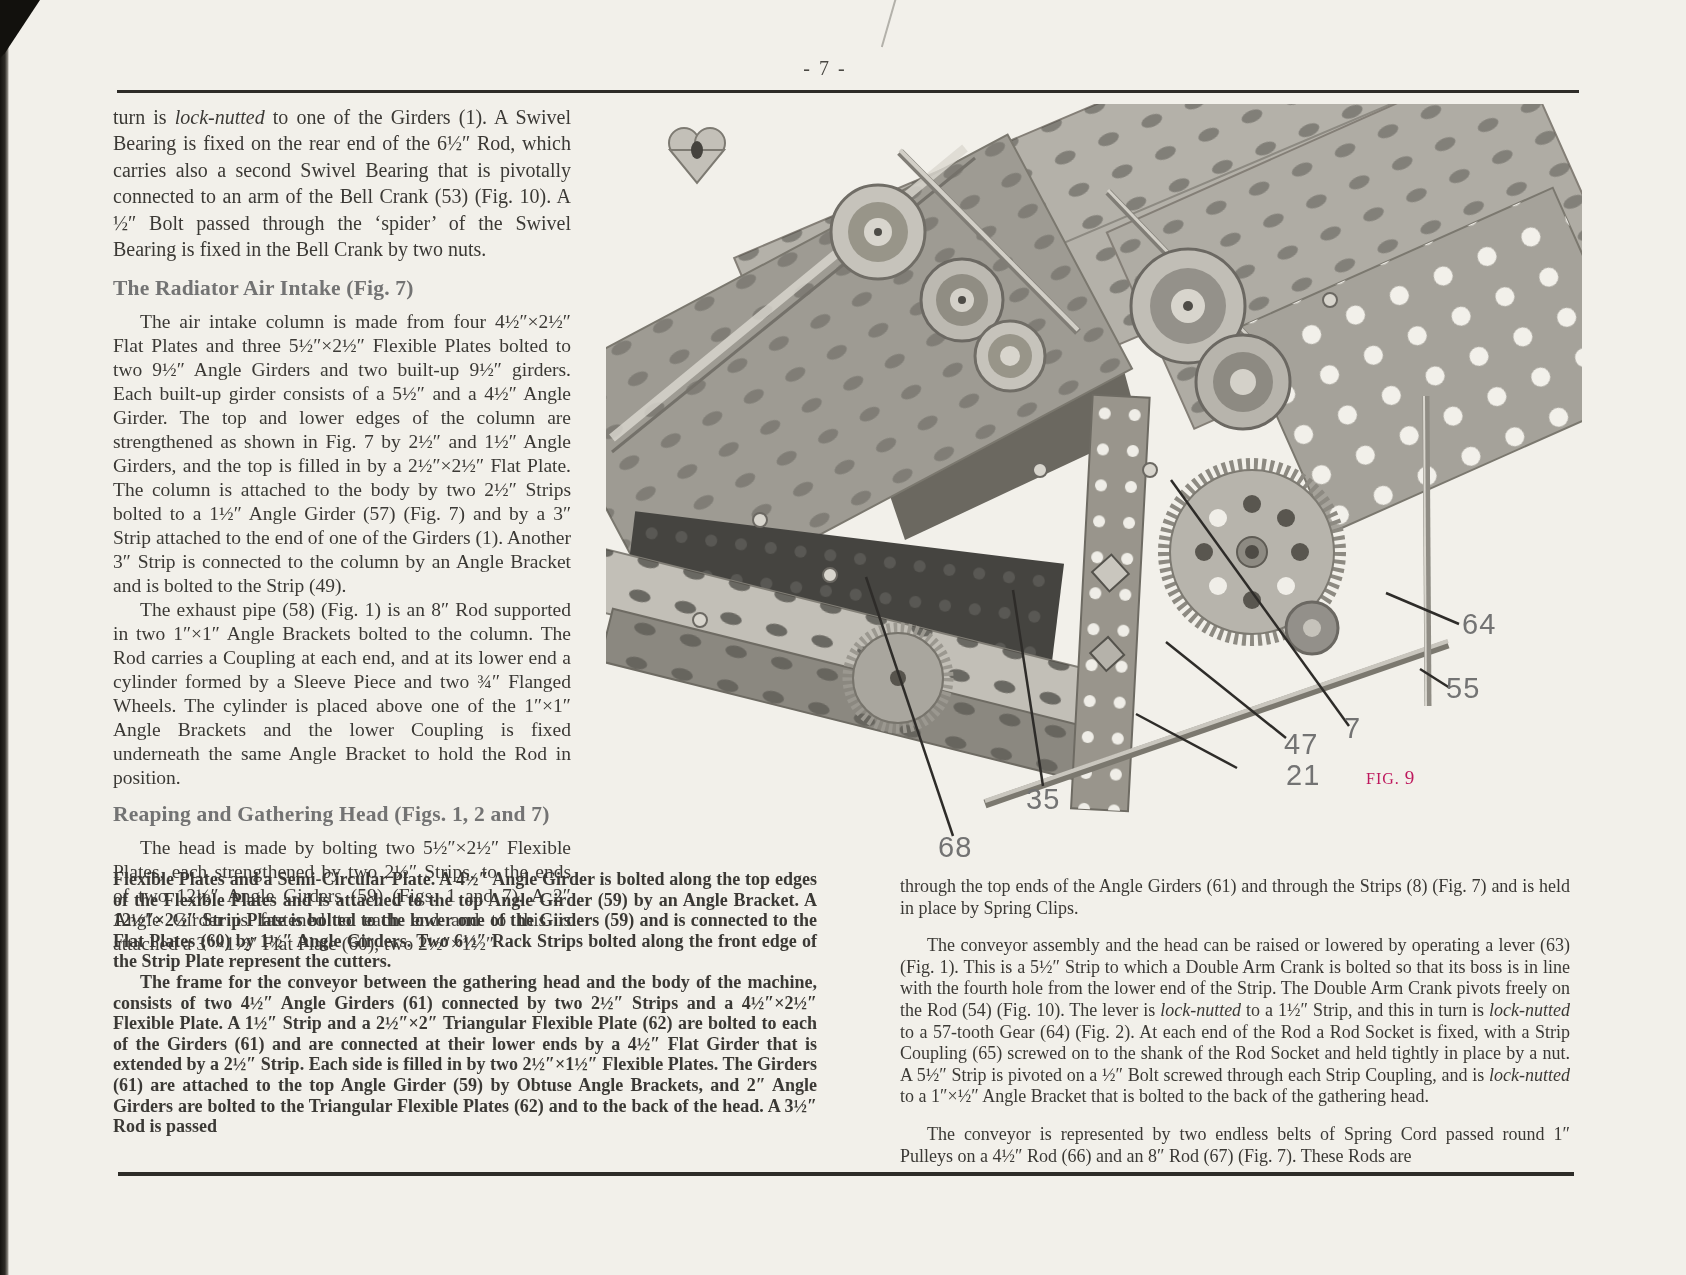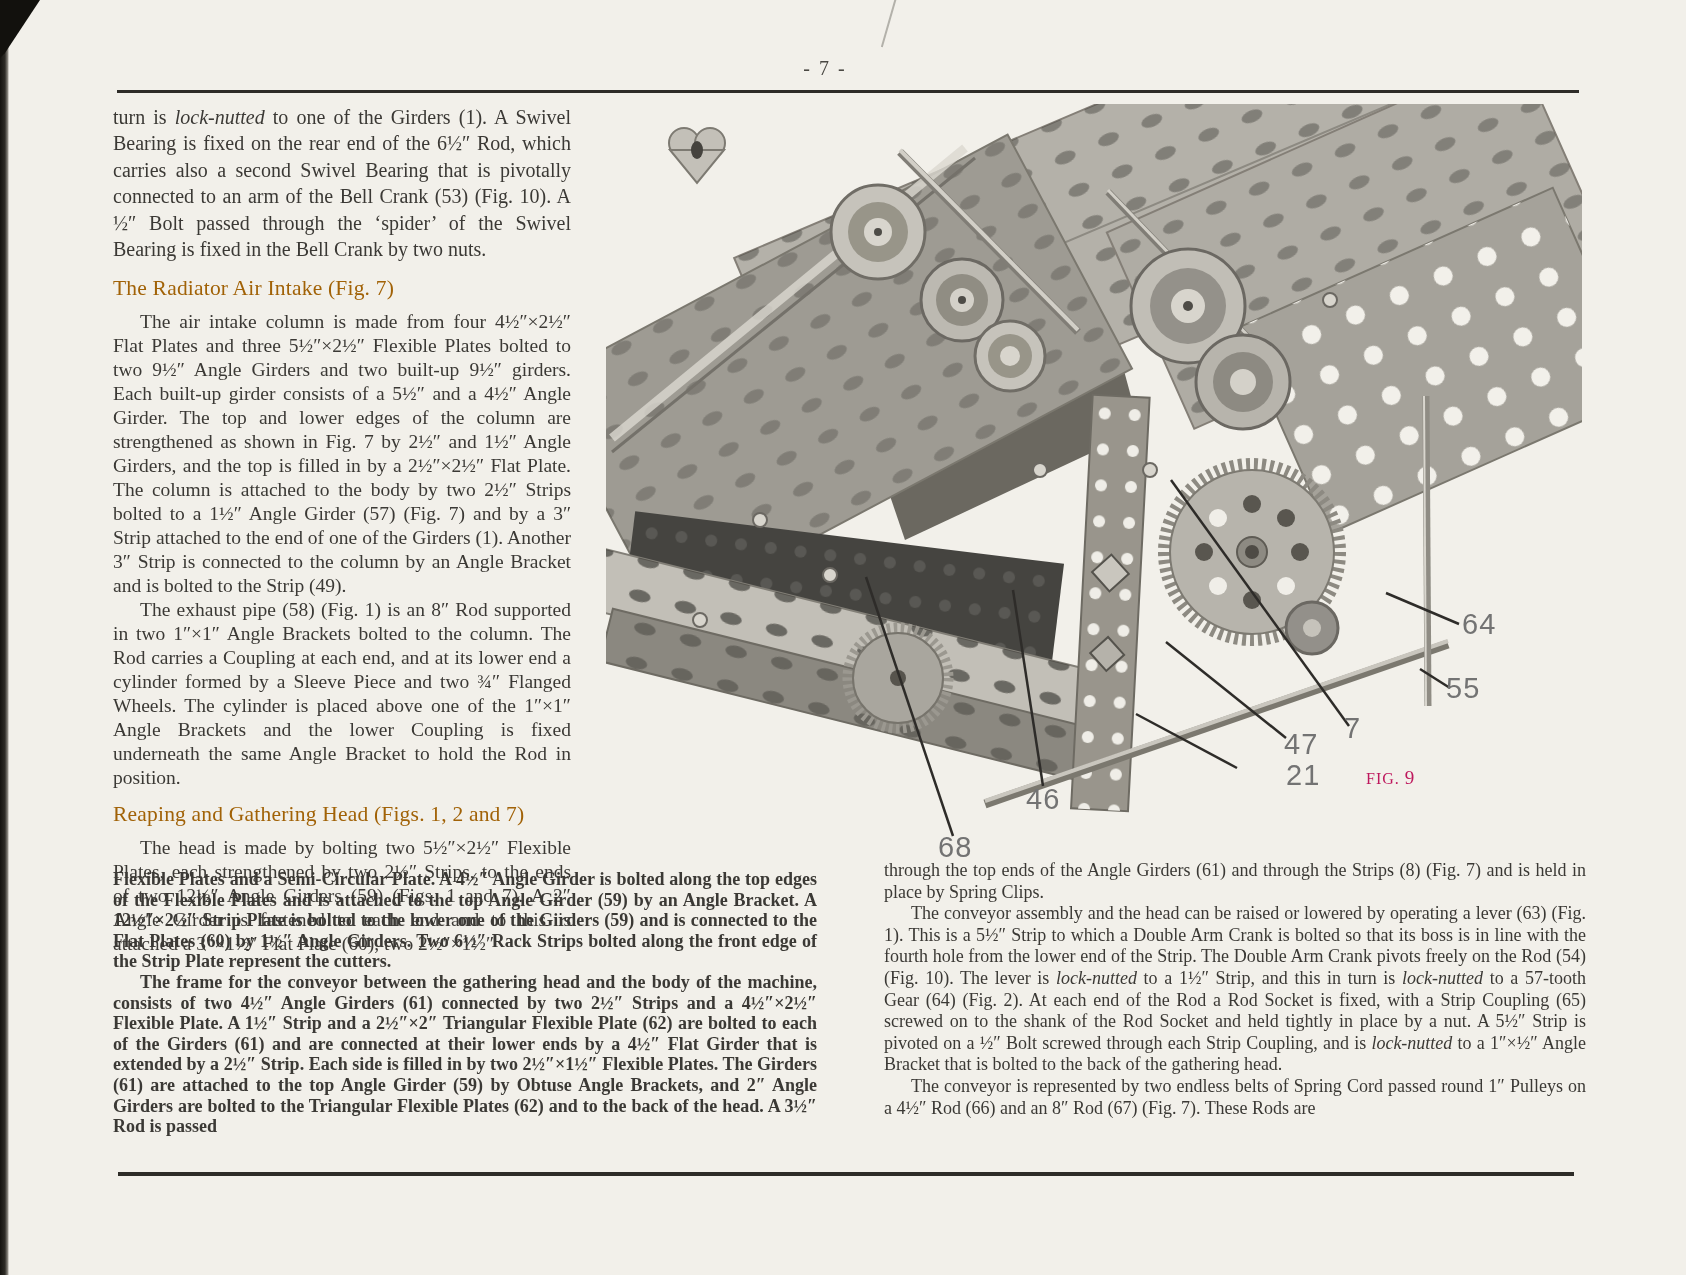--- a/index.html
+++ b/index.html
@@ -34,36 +34,36 @@
   .rule-bottom{left:118px;top:1172px;width:1456px;height:4px;}
 
   .col-narrow{
     position:absolute;left:113px;top:104px;width:458px;
     text-align:justify;
   }
   .col-narrow p{margin:0;font-size:19.5px;line-height:24px;}
   .col-narrow p.lead{font-size:20px;line-height:26.4px;margin-bottom:12px;}
   .col-narrow h2{
     margin:10px 0 8px 0;font-size:21.5px;line-height:28px;
-    color:#a16207;font-weight:normal;letter-spacing:.2px;text-align:left;
+    color:#737373;font-weight:bold;letter-spacing:.2px;text-align:left;
   }
   .indent{text-indent:27px;}
 
   .block-wide{
     position:absolute;left:113px;top:869px;width:704px;
     text-align:justify;
     font-weight:bold;
   }
   .block-wide p{margin:0;font-size:18px;line-height:20.6px;}
 
   .col-right{
     position:absolute;left:884px;top:860px;width:702px;
     text-align:justify;
   }
-  .col-right p{margin:0;font-size:18px;line-height:21.6px;}
+  .col-right p{margin:16px;font-size:18px;line-height:21.6px;}
 
   .fig-caption{
     position:absolute;left:1366px;top:767px;width:226px;color:#3a3833;
   }
   .fig-caption .fig-label{font-size:16px;letter-spacing:1px;color:#be185d;}
   .fig-caption .fig-label .fig-no{font-size:19px;letter-spacing:0;}
   .fig-caption .fig-text{
     font-style:italic;font-size:17px;line-height:21px;text-align:justify;margin-top:2px;
   }
 
@@ -240,21 +240,21 @@
       <line x1="1013" y1="590" x2="1043" y2="786"></line>
       <line x1="1136" y1="714" x2="1237" y2="768"></line>
       <line x1="1166" y1="642" x2="1286" y2="738"></line>
       <line x1="1171" y1="480" x2="1349" y2="726"></line>
       <line x1="1386" y1="593" x2="1459" y2="624"></line>
       <line x1="1420" y1="669" x2="1450" y2="688"></line>
     </g>
   </svg>
 
   <div class="callout" style="left:938px;top:831px;">68</div>
-  <div class="callout" style="left:1026px;top:783px;">46</div>
+  <div class="callout" style="left:1026px;top:783px;">35</div>
   <div class="callout" style="left:1286px;top:759px;">21</div>
   <div class="callout" style="left:1284px;top:728px;">47</div>
   <div class="callout" style="left:1344px;top:712px;">7</div>
   <div class="callout" style="left:1462px;top:608px;">64</div>
   <div class="callout" style="left:1446px;top:672px;">55</div>
 
   <div class="fig-caption">
     <div class="fig-label">
       <span>FIG.</span>
       <span class="fig-no">9</span>

